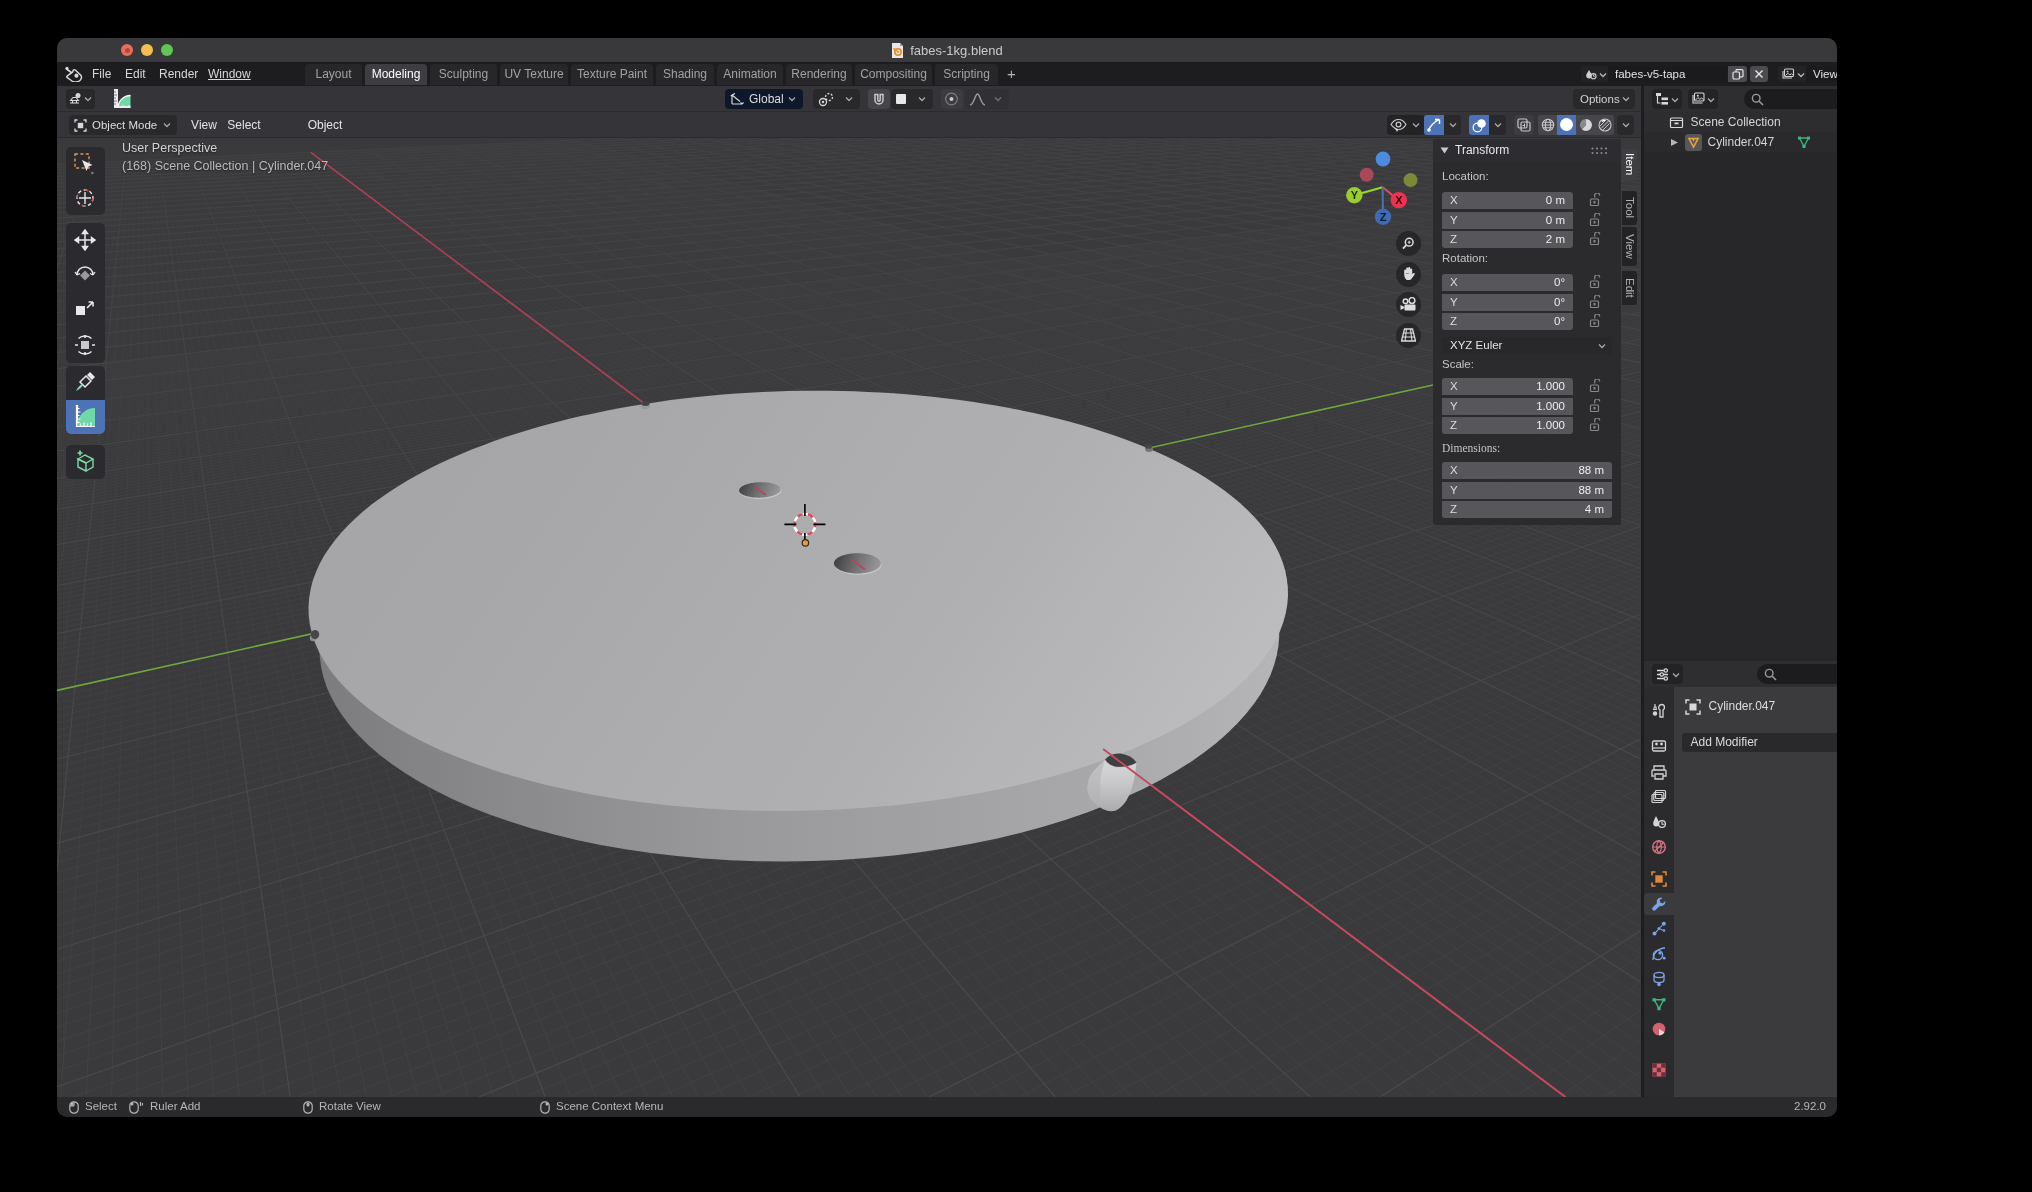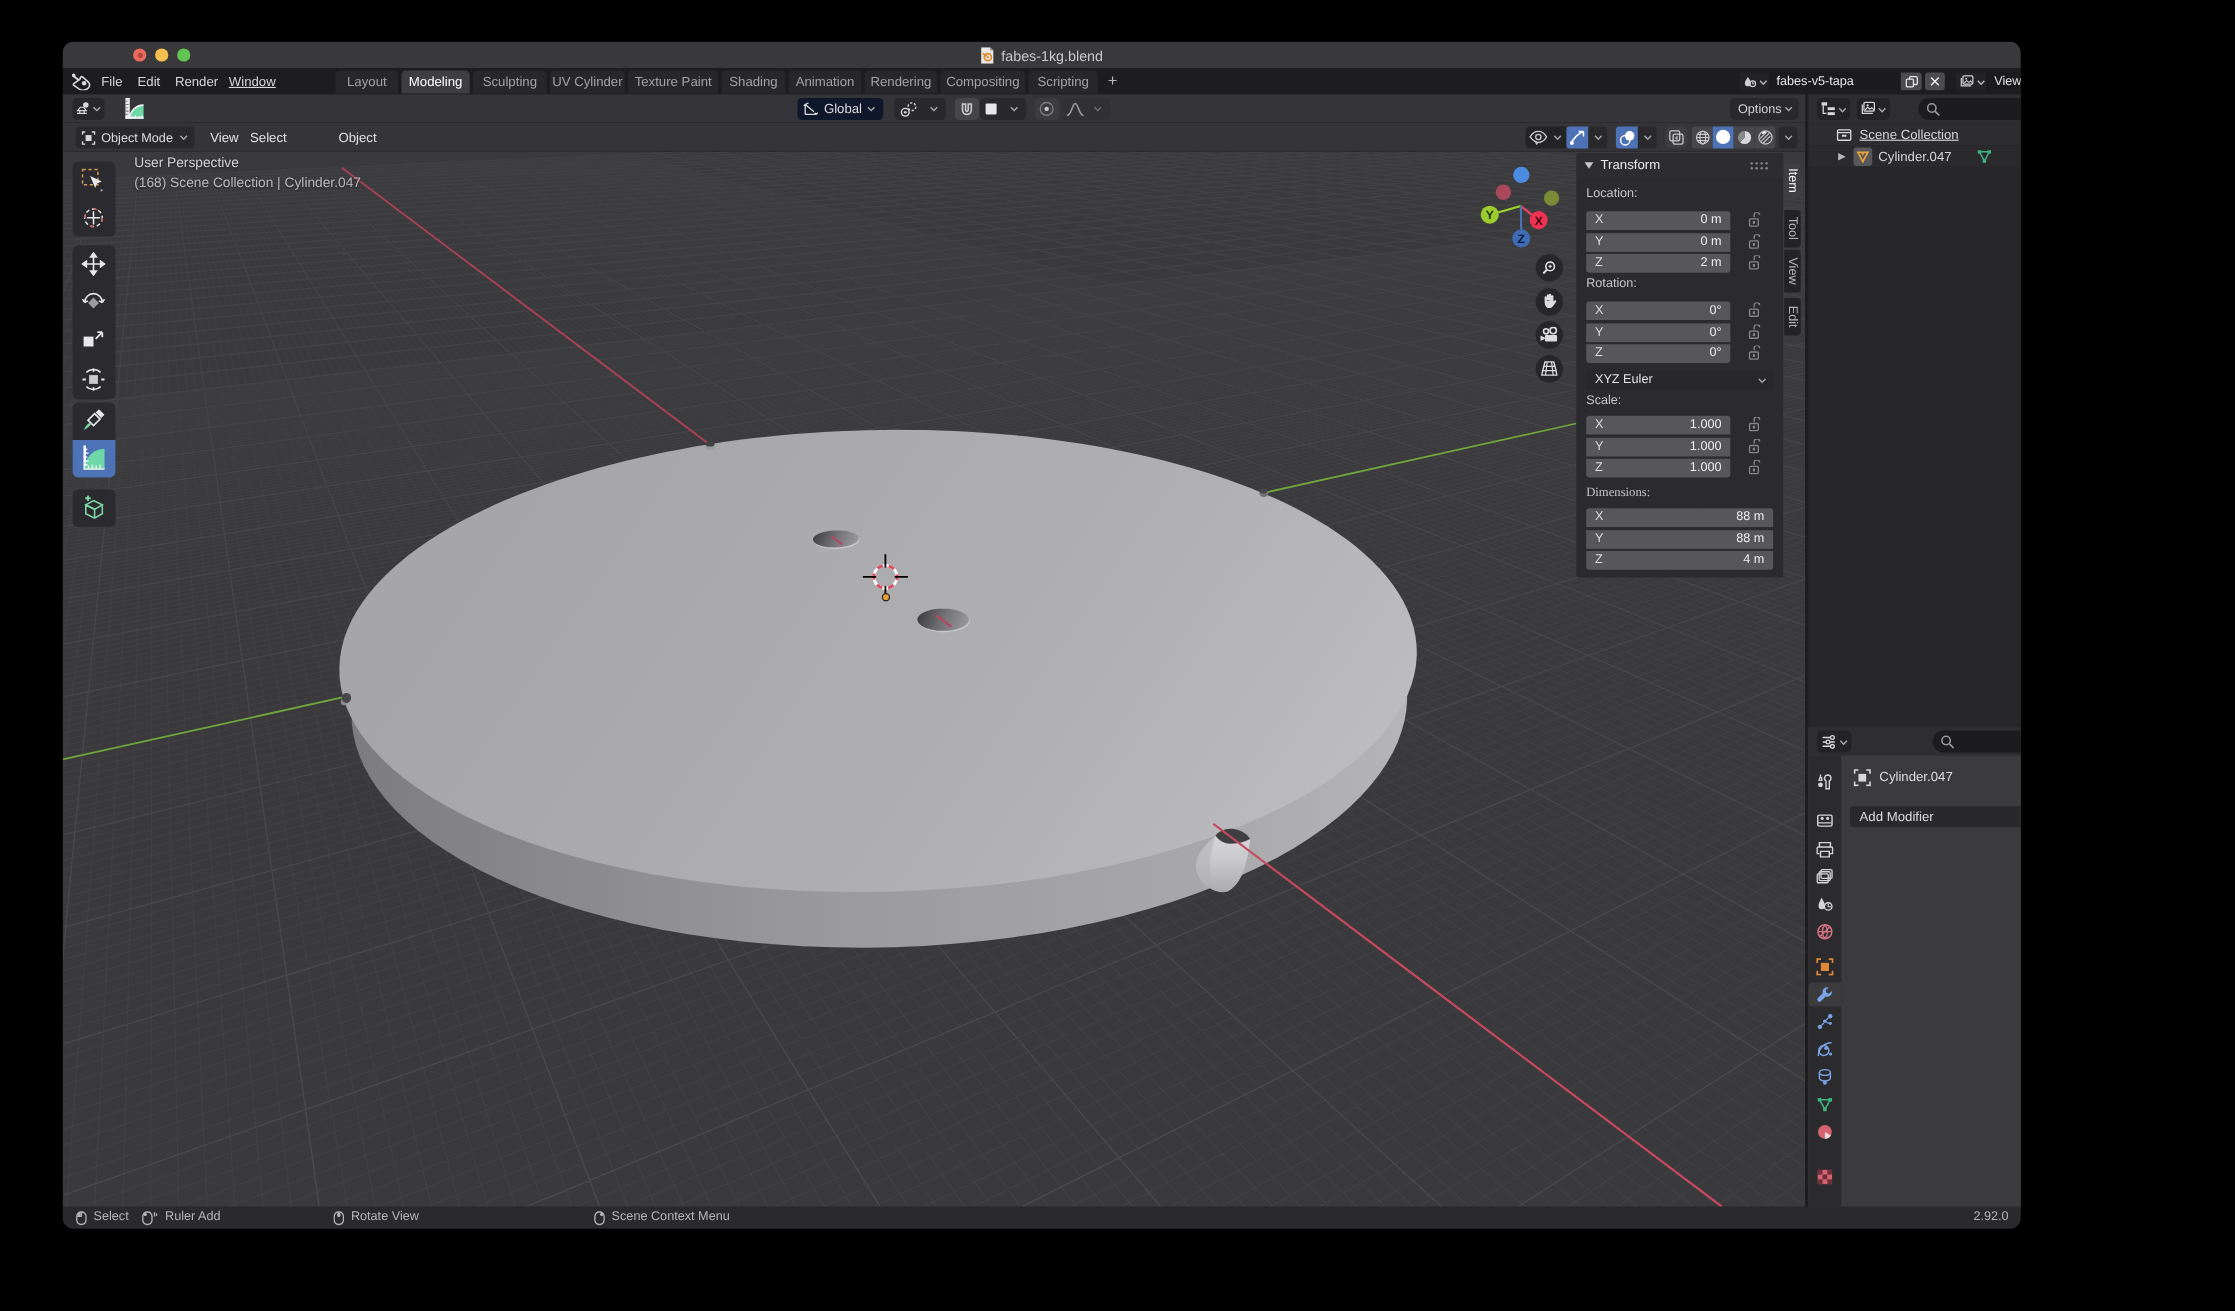--- a/index.html
+++ b/index.html
@@ -56,21 +56,21 @@
         <circle cx="2.5" cy="4" r="2" fill="#d8d8da"></circle>
       </svg>
 <div class="menu" style="left:35px;">File</div>
 <div class="menu" style="left:68px;">Edit</div>
 <div class="menu" style="left:102px;">Render</div>
 <div class="menu" style="left:151px;text-decoration:underline;">Window</div>
 <div class="menu" style="left:206px;margin-top:46px;">Help</div>
 <div class="wtab" style="left:248px;width:57px;">Layout</div>
 <div class="wtab act" style="left:308px;width:62px;">Modeling</div>
 <div class="wtab" style="left:373px;width:67px;">Sculpting</div>
-<div class="wtab" style="left:443px;width:68px;">UV Cylinder</div>
+<div class="wtab" style="left:443px;width:68px;">UV Texture</div>
 <div class="wtab" style="left:514px;width:82px;">Texture Paint</div>
 <div class="wtab" style="left:599px;width:58px;">Shading</div>
 <div class="wtab" style="left:660px;width:66px;">Animation</div>
 <div class="wtab" style="left:729px;width:66px;">Rendering</div>
 <div class="wtab" style="left:798px;width:77px;">Compositing</div>
 <div class="wtab" style="left:878px;width:63px;">Scripting</div>
 <div class="menu" style="left:950px;font-size:15px;color:#b5b5b8;">+</div>
 <div class="pill" style="left:1524px;top:4px;width:27px;height:16px;border-radius:3px 0 0 3px;background:#232326;">
         <svg class="icon" style="left:4px;top:2.5px" width="12" height="11" viewBox="0 0 12 11">
           <path d="M4 1C2.5 3.5 1.2 5 1.2 6.6a2.8 2.8 0 0 0 5.6 0C6.8 5 5.5 3.5 4 1z" fill="#cfcfd1"></path>
@@ -582,21 +582,21 @@
               <path d="M11 1.2v3.6M9.2 3h3.6" stroke="#d8d8da" stroke-width="1.1"></path>
             </svg>
           </div>
 </div>
 <div class="abs" style="left:0;top:26px;width:100%;height:20px;background:#2d2d30;">
 <svg class="icon" style="left:25px;top:2.5px" width="15" height="15" viewBox="0 0 15 15">
             <rect x="1.5" y="3" width="12" height="9.5" rx="1" fill="none" stroke="#d8d8da" stroke-width="1.2"></rect>
             <path d="M1.5 5.5h12" stroke="#d8d8da" stroke-width="1.2"></path>
             <rect x="5.5" y="7.5" width="4" height="1.8" fill="#d8d8da"></rect>
           </svg>
-<span style="position:absolute;left:47px;top:2.5px;color:#d5d5d7;font-size:12px;text-decoration:underline;">Scene Collection</span>
+<span style="position:absolute;left:47px;top:2.5px;color:#d5d5d7;font-size:12px;">Scene Collection</span>
 </div>
 <div class="abs" style="left:0;top:46px;width:100%;height:20px;background:#2a2a2d;">
 <svg class="icon" style="left:26px;top:6px" width="9" height="9" viewBox="0 0 9 9">
             <path d="M1 1l7 3.5L1 8z" fill="#b5b5b8"></path>
           </svg>
 <div class="abs" style="left:41px;top:1.5px;width:17px;height:17px;background:#57575b;border-radius:3px;">
             <svg class="icon" style="left:2px;top:2px" width="13" height="13" viewBox="0 0 13 13">
               <path d="M2 2.5h9L6.5 11z" fill="none" stroke="#e8a33d" stroke-width="1.6"></path>
               <path d="M5 2.5h3L6.5 6z" fill="#e8a33d"></path>
             </svg>

